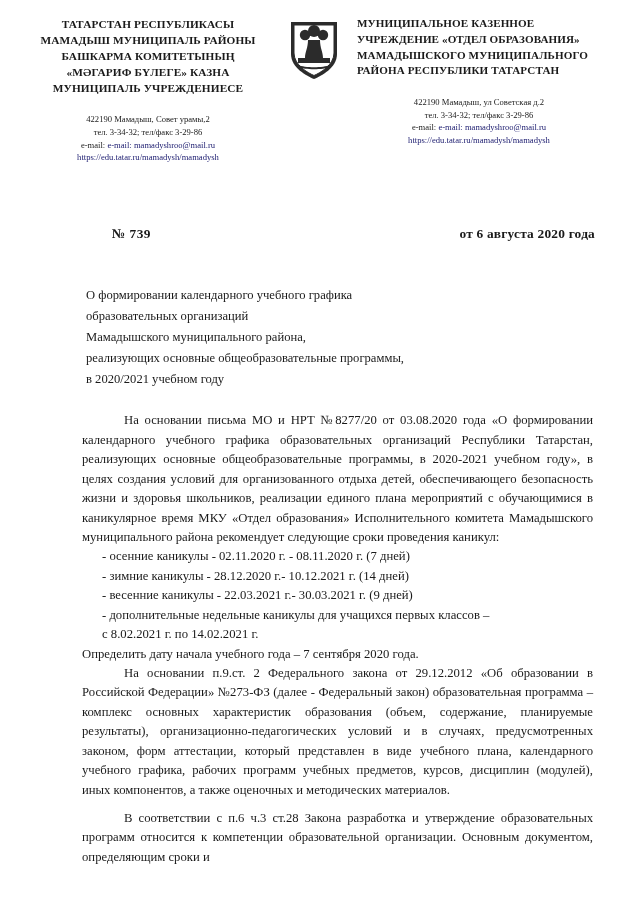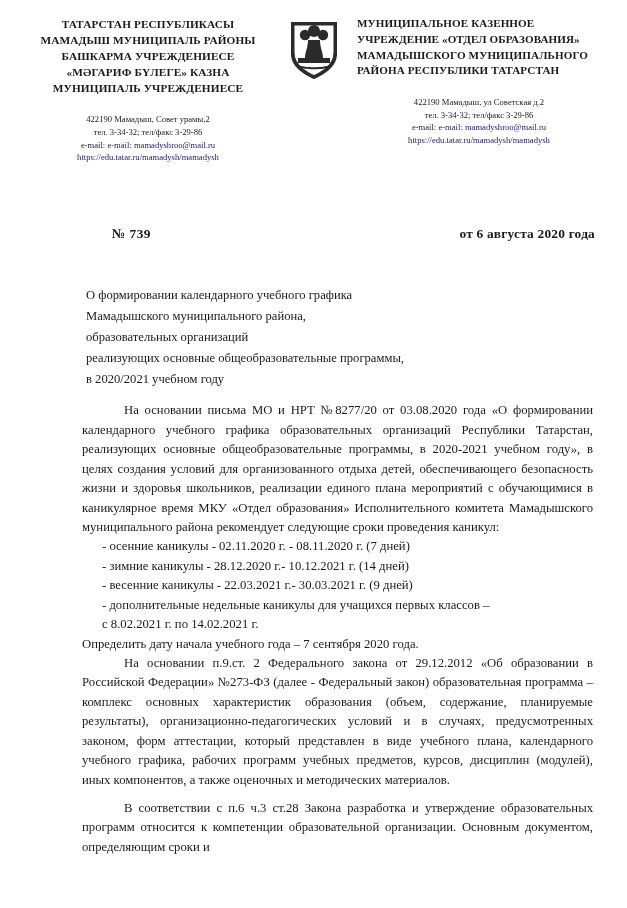--- a/index.html
+++ b/index.html
@@ -86,21 +86,21 @@
   .subject {
     margin-top: 43px;
     margin-left: 60px;
     font-size: 12.6px;
     line-height: 1.66;
   }
   .subject div { white-space: nowrap; }
 
   
   .body {
-    margin-top: 12px;
+    margin-top: 22px;
     font-size: 12.7px;
     line-height: 1.53;
     text-align: justify;
     padding-left: 56px;
     padding-right: 8px;
   }
   .body p {
     margin: 0 0 0 0;
     text-align: justify;
     text-justify: inter-word;
@@ -125,21 +125,21 @@
 <body>
 
 <div class="page">
 
   <div class="letterhead">
 
     <div class="lh-col lh-left">
       <div class="lh-title">
         <div>ТАТАРСТАН РЕСПУБЛИКАСЫ</div>
         <div>МАМАДЫШ МУНИЦИПАЛЬ РАЙОНЫ</div>
-        <div>БАШКАРМА УЧРЕЖДЕНИЕСЕ</div>
+        <div>БАШКАРМА КОМИТЕТЫНЫҢ</div>
         <div>«МӘГАРИФ БҮЛЕГЕ» КАЗНА</div>
         <div>МУНИЦИПАЛЬ УЧРЕЖДЕНИЕСЕ</div>
       </div>
       <div class="lh-contacts">
         <div>422190 Мамадыш, Совет урамы,2</div>
         <div>тел. 3-34-32; тел/факс 3-29-86</div>
         <div>e-mail: <span class="link">e-mail: mamadyshroo@mail.ru</span></div>
         <div class="link">https://edu.tatar.ru/mamadysh/mamadysh</div>
       </div>
     </div>
@@ -175,22 +175,22 @@
   </div>
 
   <div class="docmeta">
     <div class="num">№ 739</div>
     <div class="spacer"></div>
     <div class="date">от 6  августа  2020 года</div>
   </div>
 
   <div class="subject">
     <div>О формировании календарного учебного графика</div>
+    <div>образовательных организаций</div>
     <div>Мамадышского муниципального района,</div>
-    <div>образовательных организаций</div>
     <div>реализующих основные общеобразовательные программы,</div>
     <div>в 2020/2021 учебном году</div>
   </div>
 
   <div class="body">
     <p class="indent">На основании письма МО и НРТ №8277/20 от 03.08.2020 года  «О формировании календарного учебного графика образовательных организаций Республики Татарстан, реализующих основные общеобразовательные программы, в 2020-2021 учебном году»,   в целях создания условий для организованного отдыха детей, обеспечивающего безопасность жизни и здоровья школьников, реализации единого плана мероприятий с обучающимися в каникулярное время МКУ «Отдел образования»  Исполнительного комитета Мамадышского муниципального района  рекомендует следующие сроки проведения каникул:</p>
     <ul class="dash-list">
       <li>- осенние каникулы -  02.11.2020 г. - 08.11.2020 г. (7 дней)</li>
       <li>- зимние каникулы - 28.12.2020 г.-  10.12.2021 г. (14 дней)</li>
       <li>- весенние каникулы -  22.03.2021 г.-  30.03.2021 г. (9 дней)</li>

